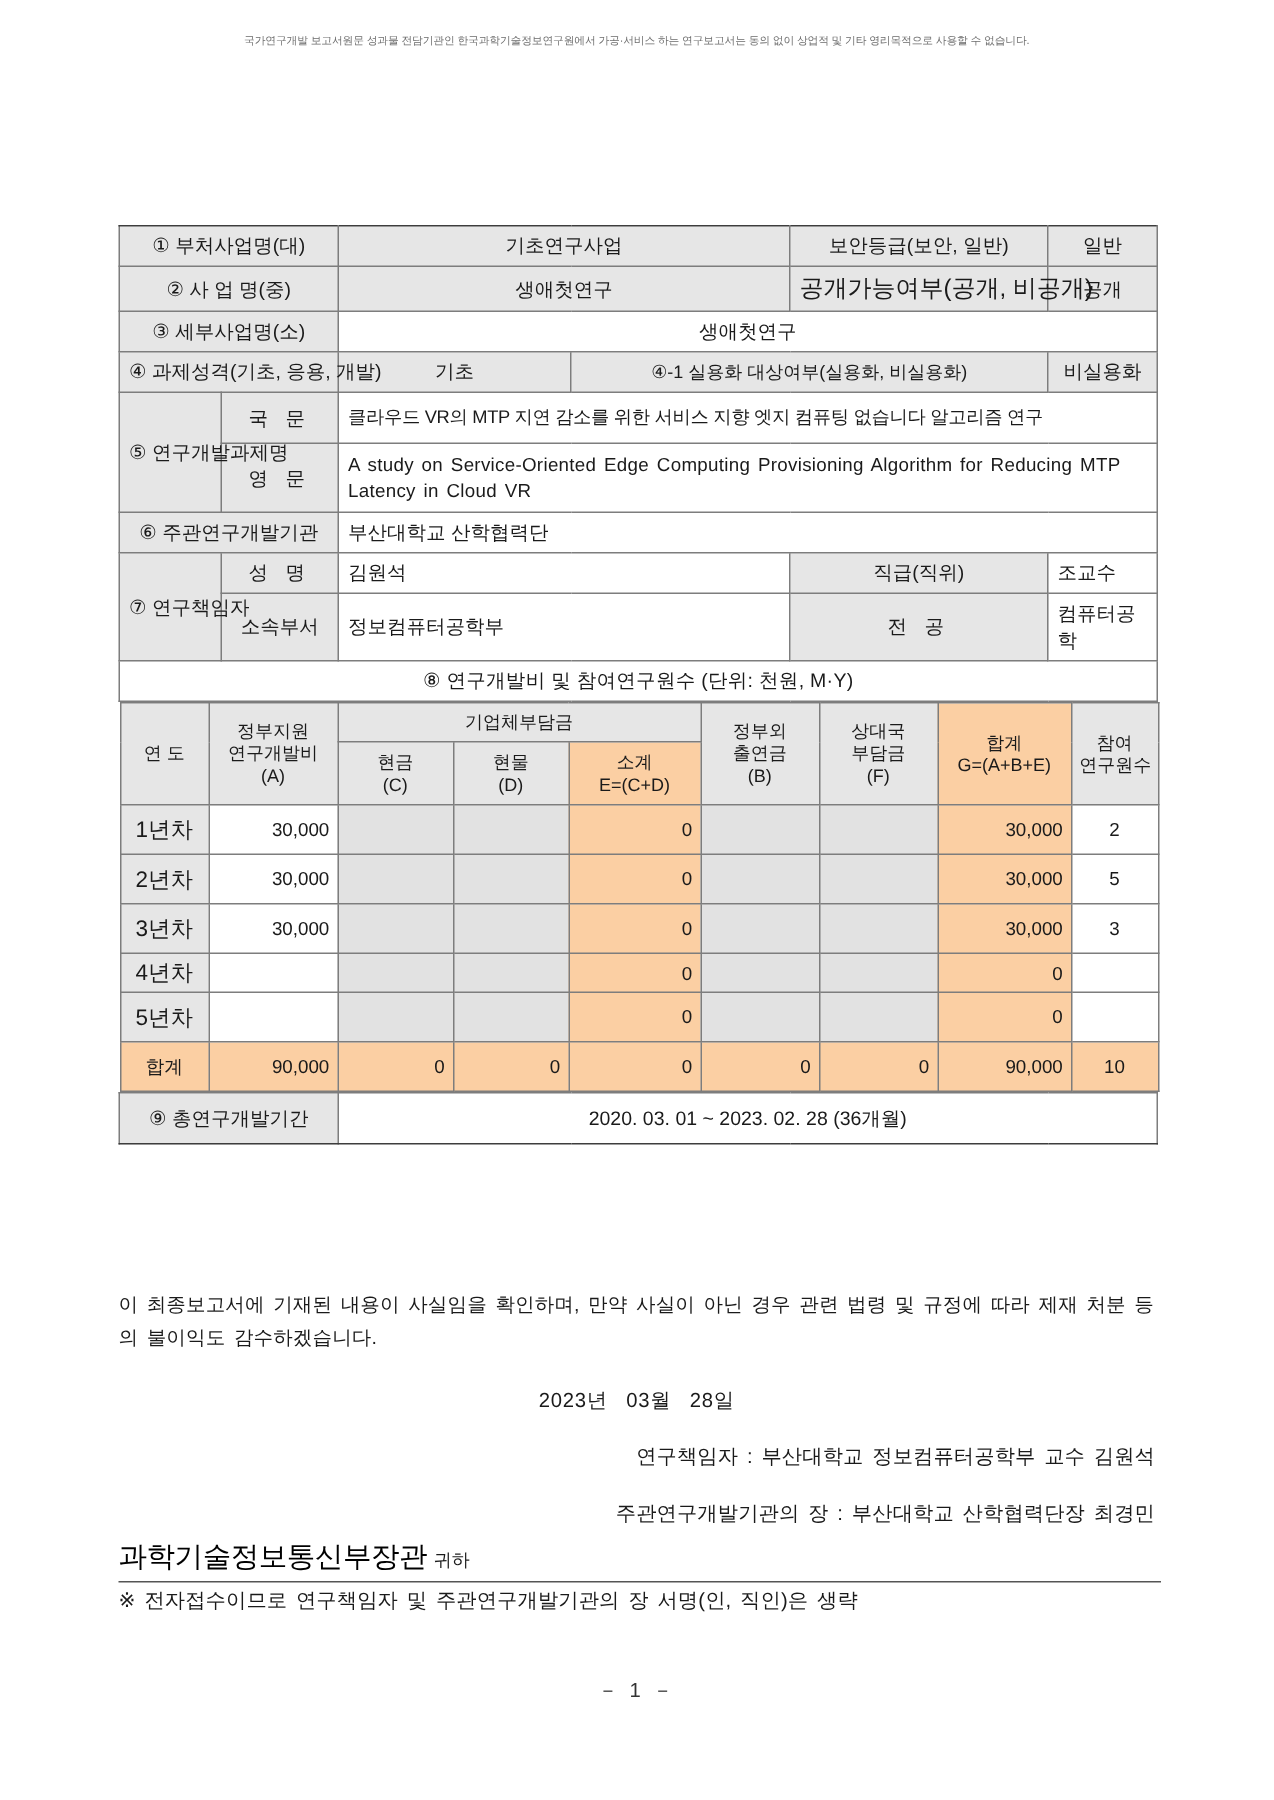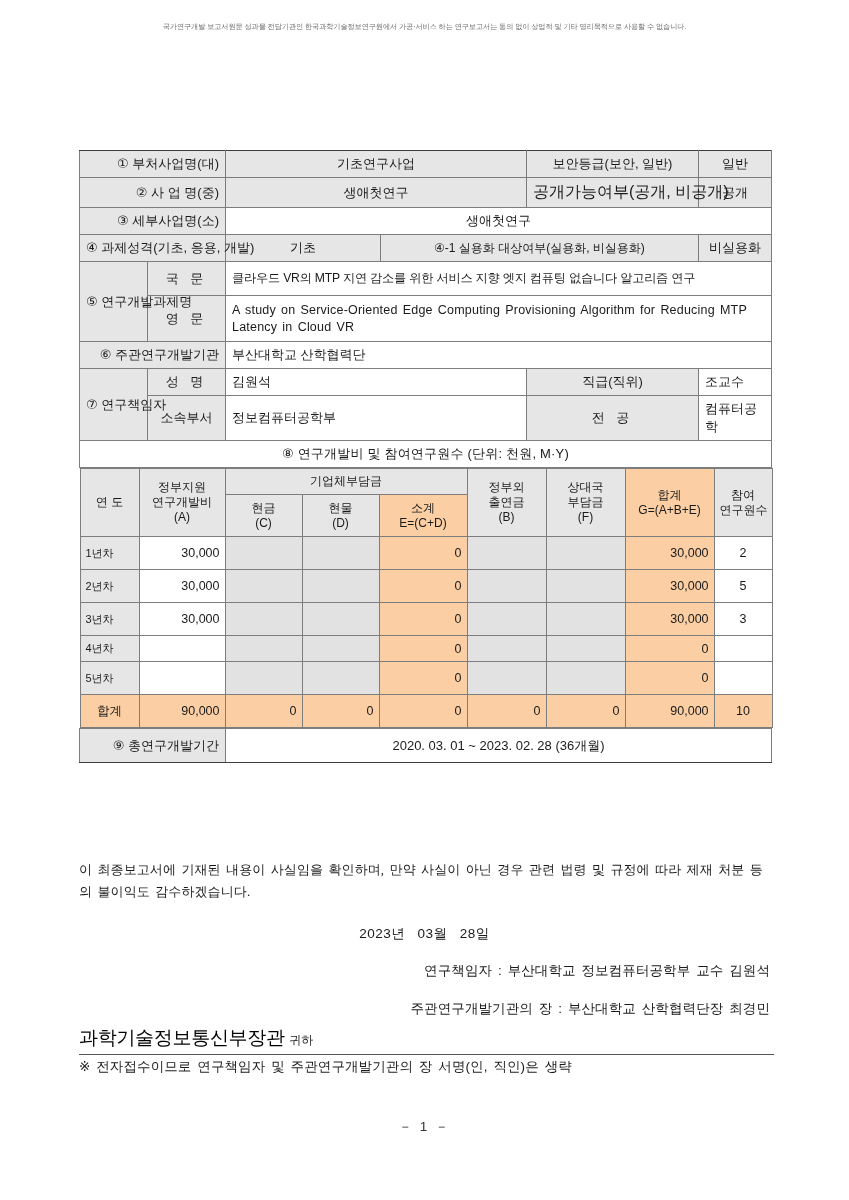--- a/index.html
+++ b/index.html
@@ -60,21 +60,21 @@
     border: 1px solid #7d7d7d;
     padding: 4px 6px;
     vertical-align: middle;
     height: 23px;
     box-sizing: border-box;
   }
   .main-table tr.thick-top > td { border-top: 1.6px solid #3d3d3d; }
   .main-table tr.thick-bottom > td { border-bottom: 1.6px solid #3d3d3d; }
   .lbl {
     background: #e6e6e6;
-    text-align: right;
+    text-align: center;
     white-space: nowrap;
   }
   .lbl-c {
     background: #e6e6e6;
     text-align: center;
     white-space: nowrap;
   }
   .val-c { text-align: center; }
   .val-l { text-align: left; }
   .val-shade { background: #e6e6e6; }
@@ -121,22 +121,23 @@
   .bhead-orange {
     background: #fbcfa3;
     text-align: center;
     vertical-align: middle;
     line-height: 1.25;
     font-size: 12px;
     white-space: nowrap;
   }
   .byear {
     background: #e6e6e6;
-    white-space: nowrap;
-    font-size: 11px;
+    text-align: center;
+    white-space: nowrap;
+    font-size: 15px;
   }
   .bnum {
     text-align: right;
     background: #ffffff;
     font-size: 12.5px;
     padding-right: 7px;
   }
   .bnum-empty-shade {
     background: #e2e2e2;
   }
@@ -161,21 +162,20 @@
   
   .statement {
     position: absolute;
     left: 79px;
     top: 859px;
     width: 695px;
     font-size: 13px;
     line-height: 1.7;
     letter-spacing: 0.1px;
     word-spacing: 2px;
-    font-family: Liberation Serif, serif;
   }
   .date-line {
     position: absolute;
     left: 0;
     top: 925px;
     width: 849px;
     text-align: center;
     font-size: 13.5px;
     letter-spacing: 0.5px;
     word-spacing: 8px;

